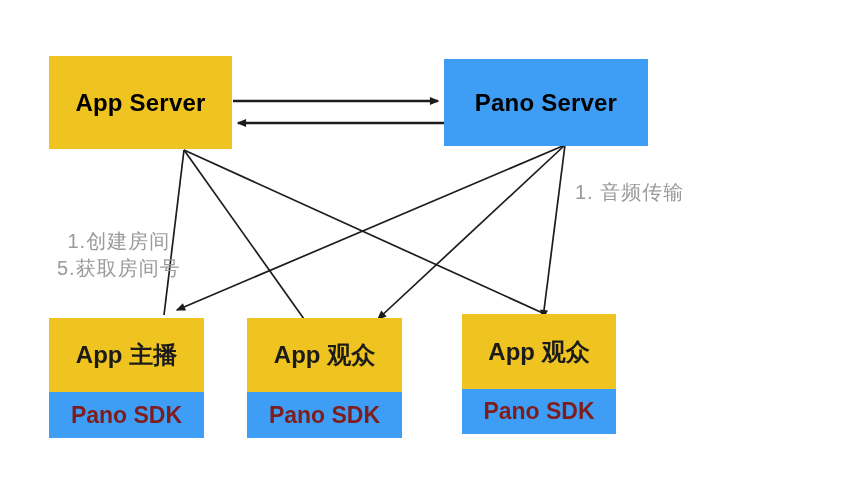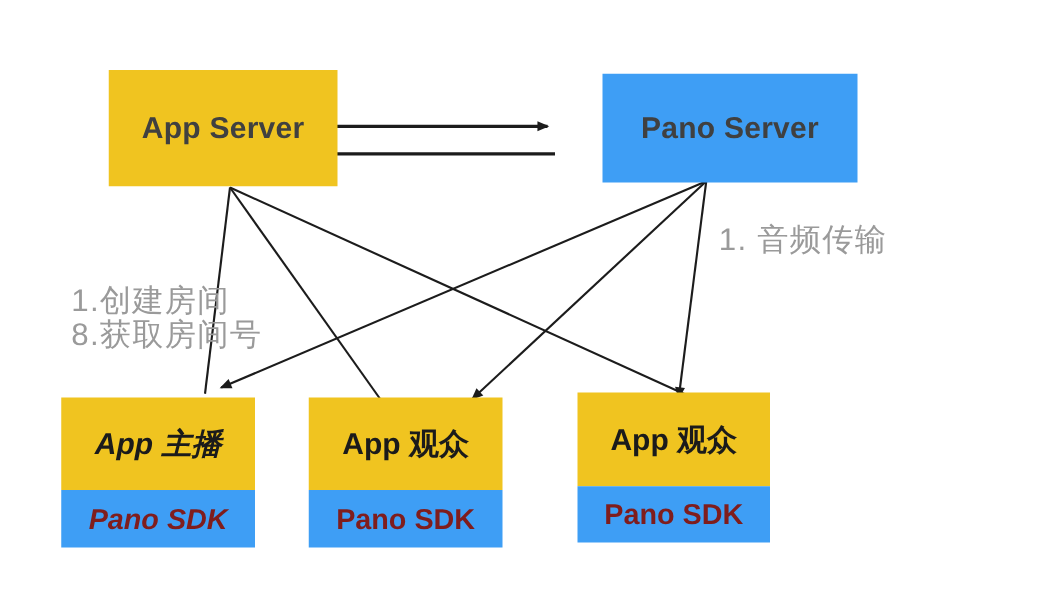--- a/index.html
+++ b/index.html
@@ -16,56 +16,56 @@
     left: 0; top: 0;
     width: 846px; height: 487px;
     pointer-events: none;
   }
   .node {
     position: absolute;
     display: flex;
     align-items: center;
     justify-content: center;
     font-weight: bold;
-    color: #404040;
+    color: #000000;
     font-size: 24px;
     letter-spacing: 0.2px;
-    margin-left: 38px;
   }
   .node-app-server   { left: 49px;  top: 56px; width: 183px; height: 93px; background: #F0C420; }
   .node-pano-server  { left: 444px; top: 59px; width: 204px; height: 87px; background: #3E9EF5; }
   .client {
     position: absolute;
     display: flex;
     flex-direction: column;
   }
   .client .role {
     background: #F0C420;
     display: flex; align-items: center; justify-content: center;
     font-weight: bold; font-size: 24px; color: #1b1b1b;
   }
   .client .sdk {
     background: #3E9EF5;
     display: flex; align-items: center; justify-content: center;
     font-weight: bold; font-size: 23px; color: #7f1d1d;
   }
-  .client-host     { left: 49px;  top: 318px; width: 155px; font-style: italic; }
+  .client-host     { left: 49px;  top: 318px; width: 155px; }
   .client-viewer-1 { left: 247px; top: 318px; width: 155px; }
   .client-viewer-2 { left: 462px; top: 314px; width: 154px; }
   .client-host .role, .client-viewer-1 .role { height: 74px; }
   .client-host .sdk,  .client-viewer-1 .sdk  { height: 46px; }
   .client-viewer-2 .role { height: 75px; }
   .client-viewer-2 .sdk  { height: 45px; }
   .note {
     position: absolute;
     color: #9a9a9a;
-    font-size: 25px;
+    font-size: 20px;
     line-height: 27px;
     letter-spacing: 1px;
     white-space: nowrap;
+    text-align: center;
   }
   .note-left  { left: 57px;  top: 204px; margin-top: 24px; }
   .note-right { left: 575px; top: 179px; }
 </style>
 </head>
 <body>
 
 <div class="canvas">
 
   <svg class="edges-layer" width="846" height="487" viewBox="0 0 846 487" xmlns="http://www.w3.org/2000/svg">
@@ -102,19 +102,19 @@
     <div class="role">App 观众</div>
     <div class="sdk">Pano SDK</div>
   </div>
   <div class="client client-viewer-2">
     <div class="role">App 观众</div>
     <div class="sdk">Pano SDK</div>
   </div>
 
   <div class="note note-left">
     <div>1.创建房间</div>
-    <div>8.获取房间号</div>
+    <div>5.获取房间号</div>
   </div>
   <div class="note note-right">
     <div>1. 音频传输</div>
   </div>
 
 </div>
 
 </body></html>

